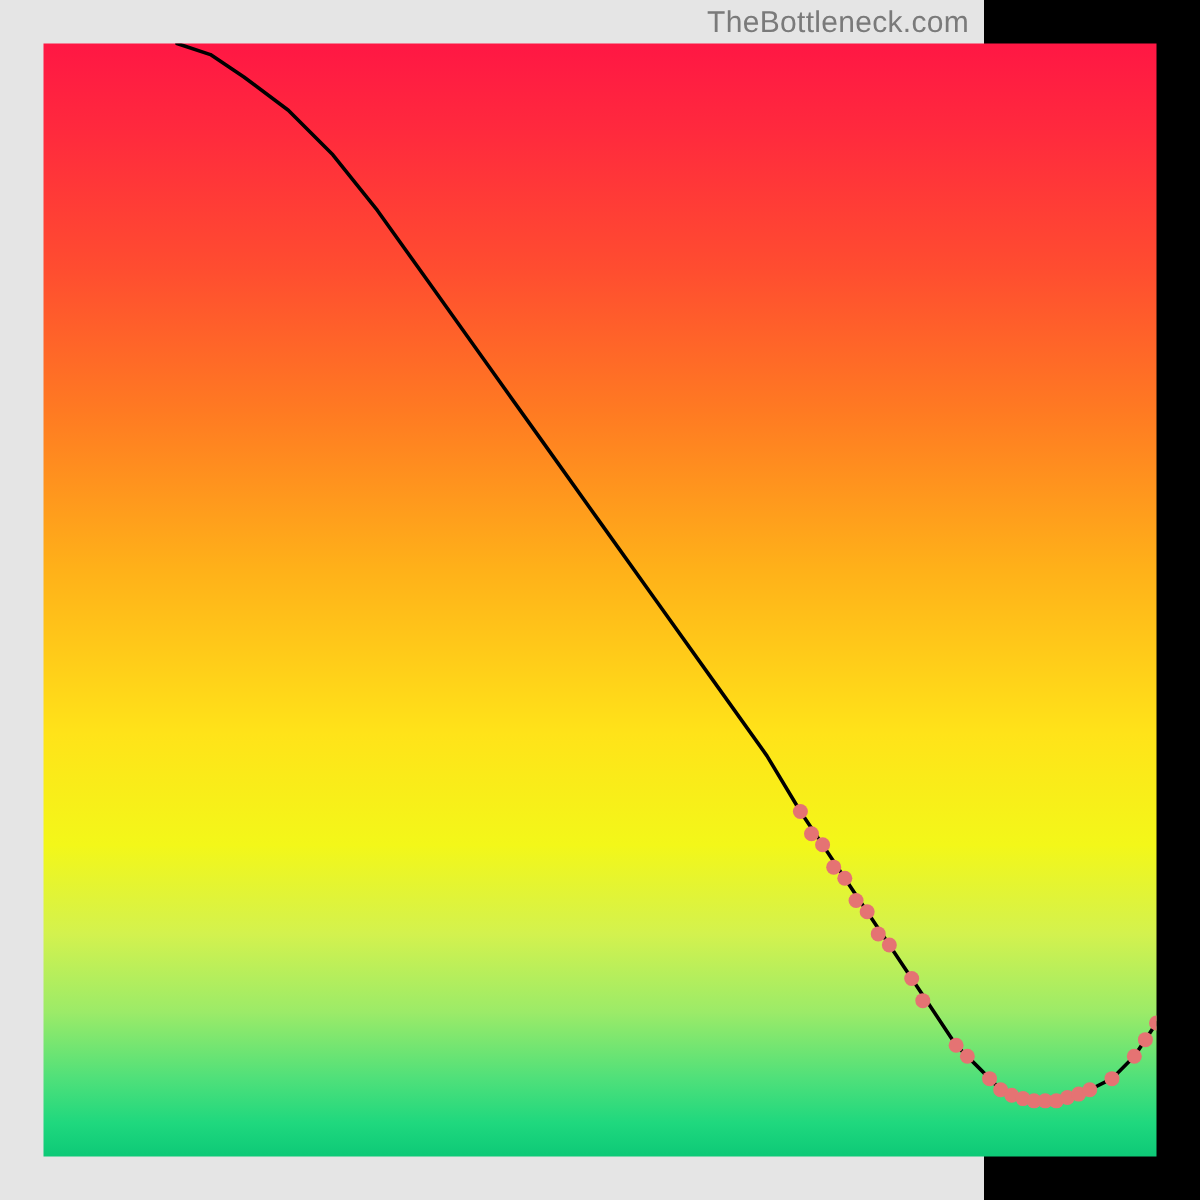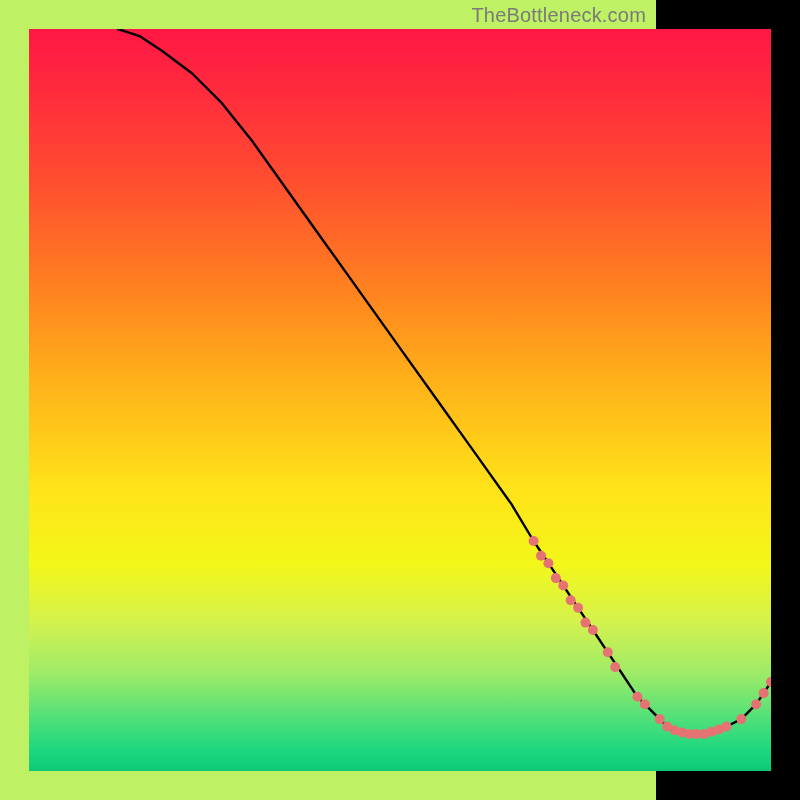--- a/index.html
+++ b/index.html
@@ -8,21 +8,21 @@
     width: 800px;
     height: 800px;
     background: #000;
     overflow: hidden;
     font-family: Arial, Helvetica, sans-serif;
   }
   .frame {
     position: relative;
     width: 656px;
     height: 800px;
-    background: #bef264;
+    background: #e5e5e5;
   }
   .watermark {
     position: absolute;
     top: 4px;
     right: 10px;
     color: #7a7a7a;
     font-size: 20px;
     font-weight: 500;
     letter-spacing: 0.2px;
   }

